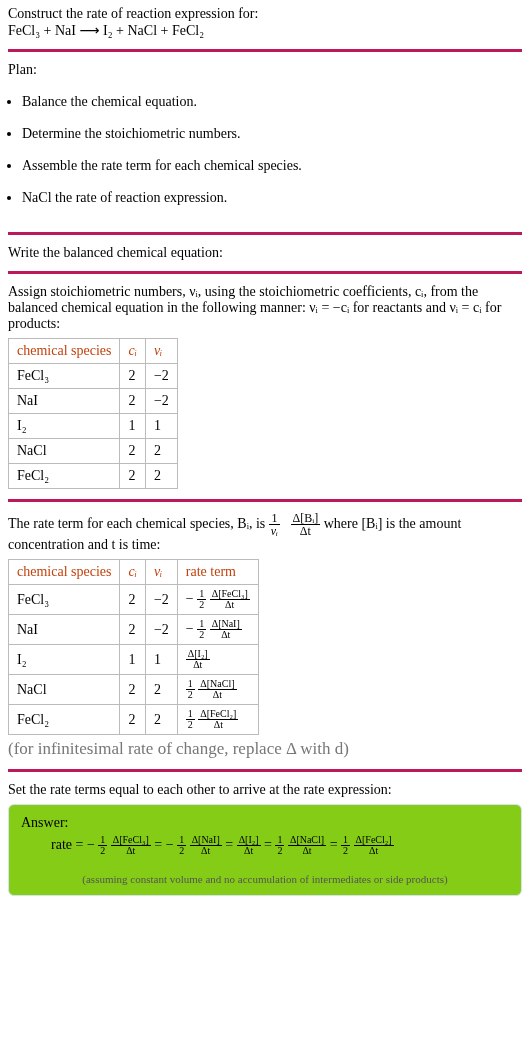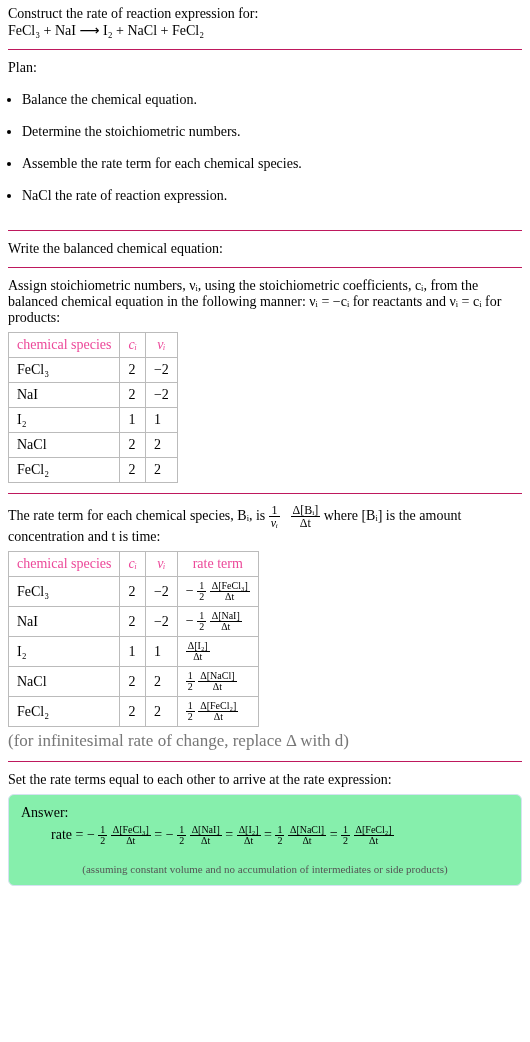--- a/index.html
+++ b/index.html
@@ -8,29 +8,29 @@
     width: 530px;
     font-family: "Times New Roman", Georgia, serif;
     font-size: 14px;
     color: #000;
     background: #fff;
   }
   .wrap {
     padding: 6px 8px 12px 8px;
   }
   .section {
-    border-top: 1px solid #be185d;
+    border-top: 3px solid #be185d;
     padding: 10px 0 10px 0;
   }
   .section.first {
     border-top: none;
     padding-top: 0;
   }
   .answer {
-    background: #86efac;
+    background: #84cc16;
     border: 1px solid #d5e2f0;
     border-radius: 6px;
     padding: 10px 12px;
     margin-top: 6px;
   }
   .answer-inner {
     text-align: left;
   }
   .answer-eq {
     padding-left: 30px;
@@ -56,22 +56,21 @@
     border-collapse: collapse;
     margin-top: 6px;
   }
   table.data th, table.data td {
     border: 1px solid #bbb;
     padding: 4px 8px;
     text-align: left;
     font-weight: normal;
   }
   table.data th {
-    color: #ec4899;
-    text-align: center;
+    color: #c2410c;
   }
   .frac {
     display: inline-block;
     vertical-align: middle;
     text-align: center;
     line-height: 1;
     font-size: 12px;
   }
   .frac .num {
     display: block;

